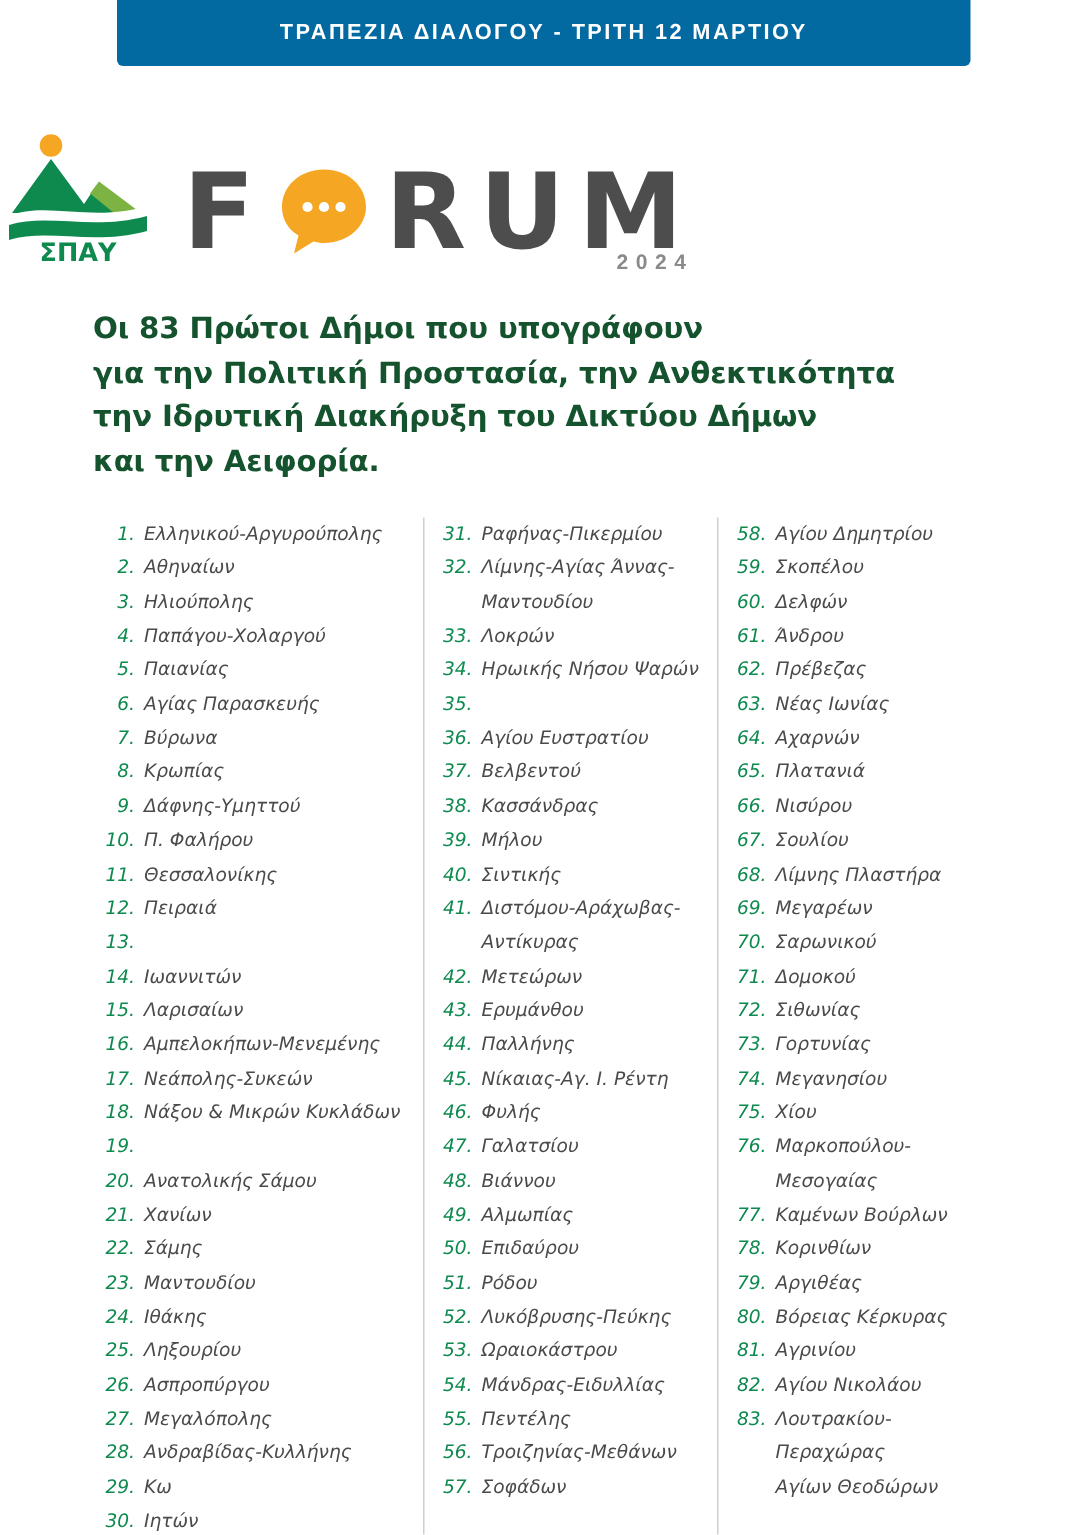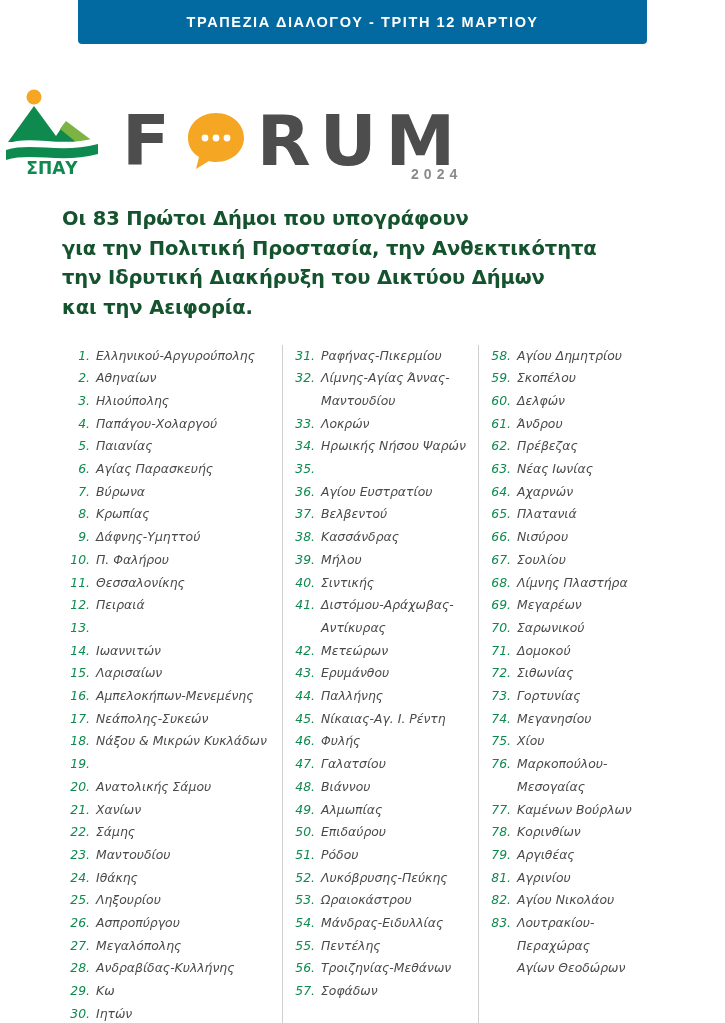--- a/index.html
+++ b/index.html
@@ -515,20 +515,24 @@
         </li>
         <li>
           <span class="num">78.</span>
           <span class="txt">Κορινθίων</span>
         </li>
         <li>
           <span class="num">79.</span>
           <span class="txt">Αργιθέας</span>
         </li>
         <li>
+          <span class="num">80.</span>
+          <span class="txt">Βόρειας Κέρκυρας</span>
+        </li>
+        <li>
           <span class="num">81.</span>
           <span class="txt">Αγρινίου</span>
         </li>
         <li>
           <span class="num">82.</span>
           <span class="txt">Αγίου Νικολάου</span>
         </li>
         <li>
           <span class="num">83.</span>
           <span class="txt">Λουτρακίου-

